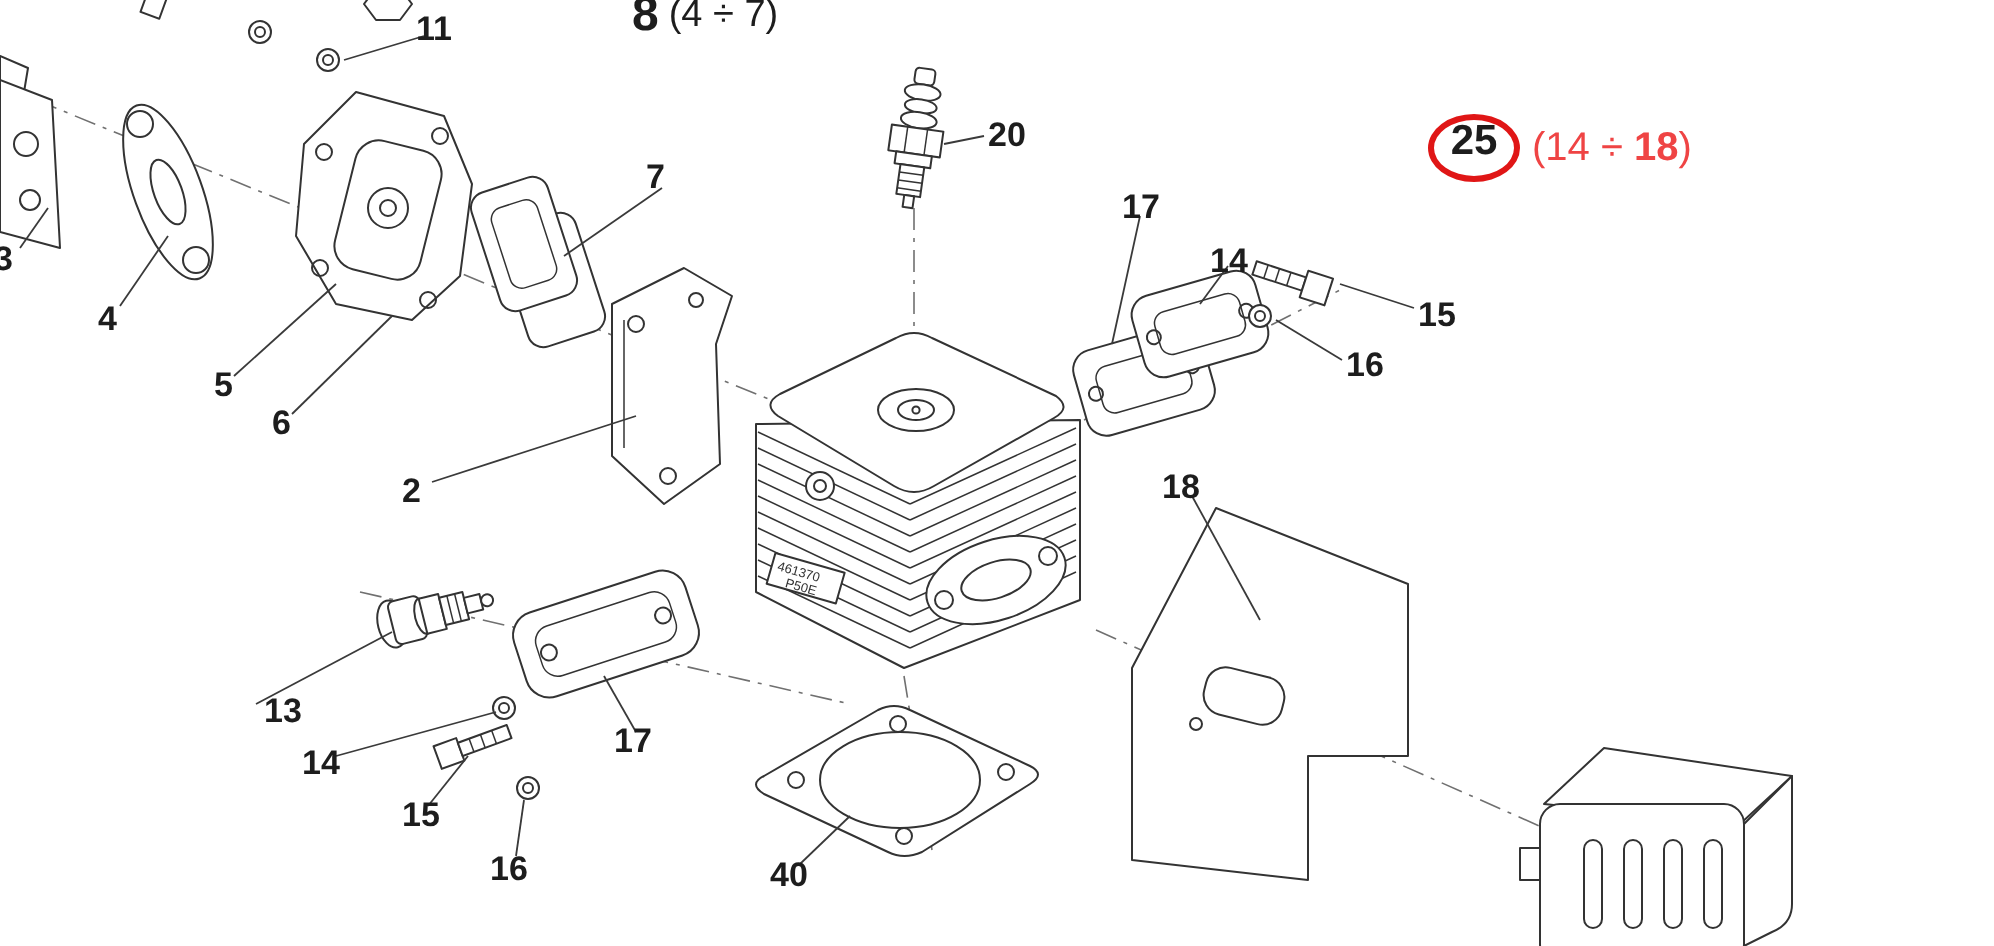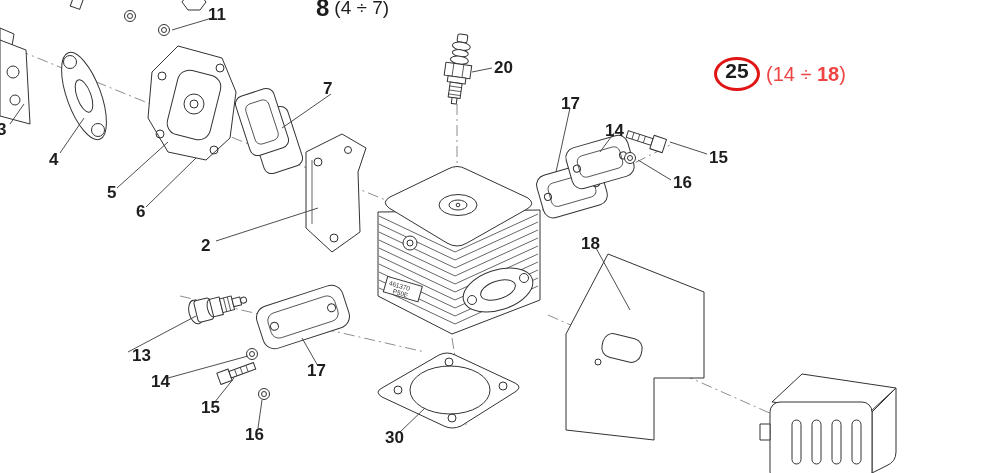--- a/index.html
+++ b/index.html
@@ -265,21 +265,21 @@
   <div class="callout" style="left:136px; top:203px;">6</div>
   <div class="callout" style="left:323px; top:80px;">7</div>
   <div class="callout" style="left:208px; top:6px;">11</div>
   <div class="callout" style="left:201px; top:237px;">2</div>
   <div class="callout" style="left:111px; top:347px;margin-left:21px;">13</div>
   <div class="callout" style="left:151px; top:373px;">14</div>
   <div class="callout" style="left:201px; top:399px;">15</div>
   <div class="callout" style="left:245px; top:426px;">16</div>
   <div class="callout" style="left:307px; top:362px;">17</div>
   <div class="callout" style="left:494px; top:59px;">20</div>
-  <div class="callout" style="left:385px; top:429px;">30</div>
+  <div class="callout" style="left:385px; top:429px;">40</div>
   <div class="callout" style="left:561px; top:95px;">17</div>
   <div class="callout" style="left:605px; top:122px;">14</div>
   <div class="callout" style="left:709px; top:149px;">15</div>
   <div class="callout" style="left:673px; top:174px;">16</div>
   <div class="callout" style="left:581px; top:235px;">18</div>
 
   
   <div class="note" style="left:316px; top:-6px;">
     <span class="num">8</span>
     <span class="range">(4 ÷ 7)</span>

